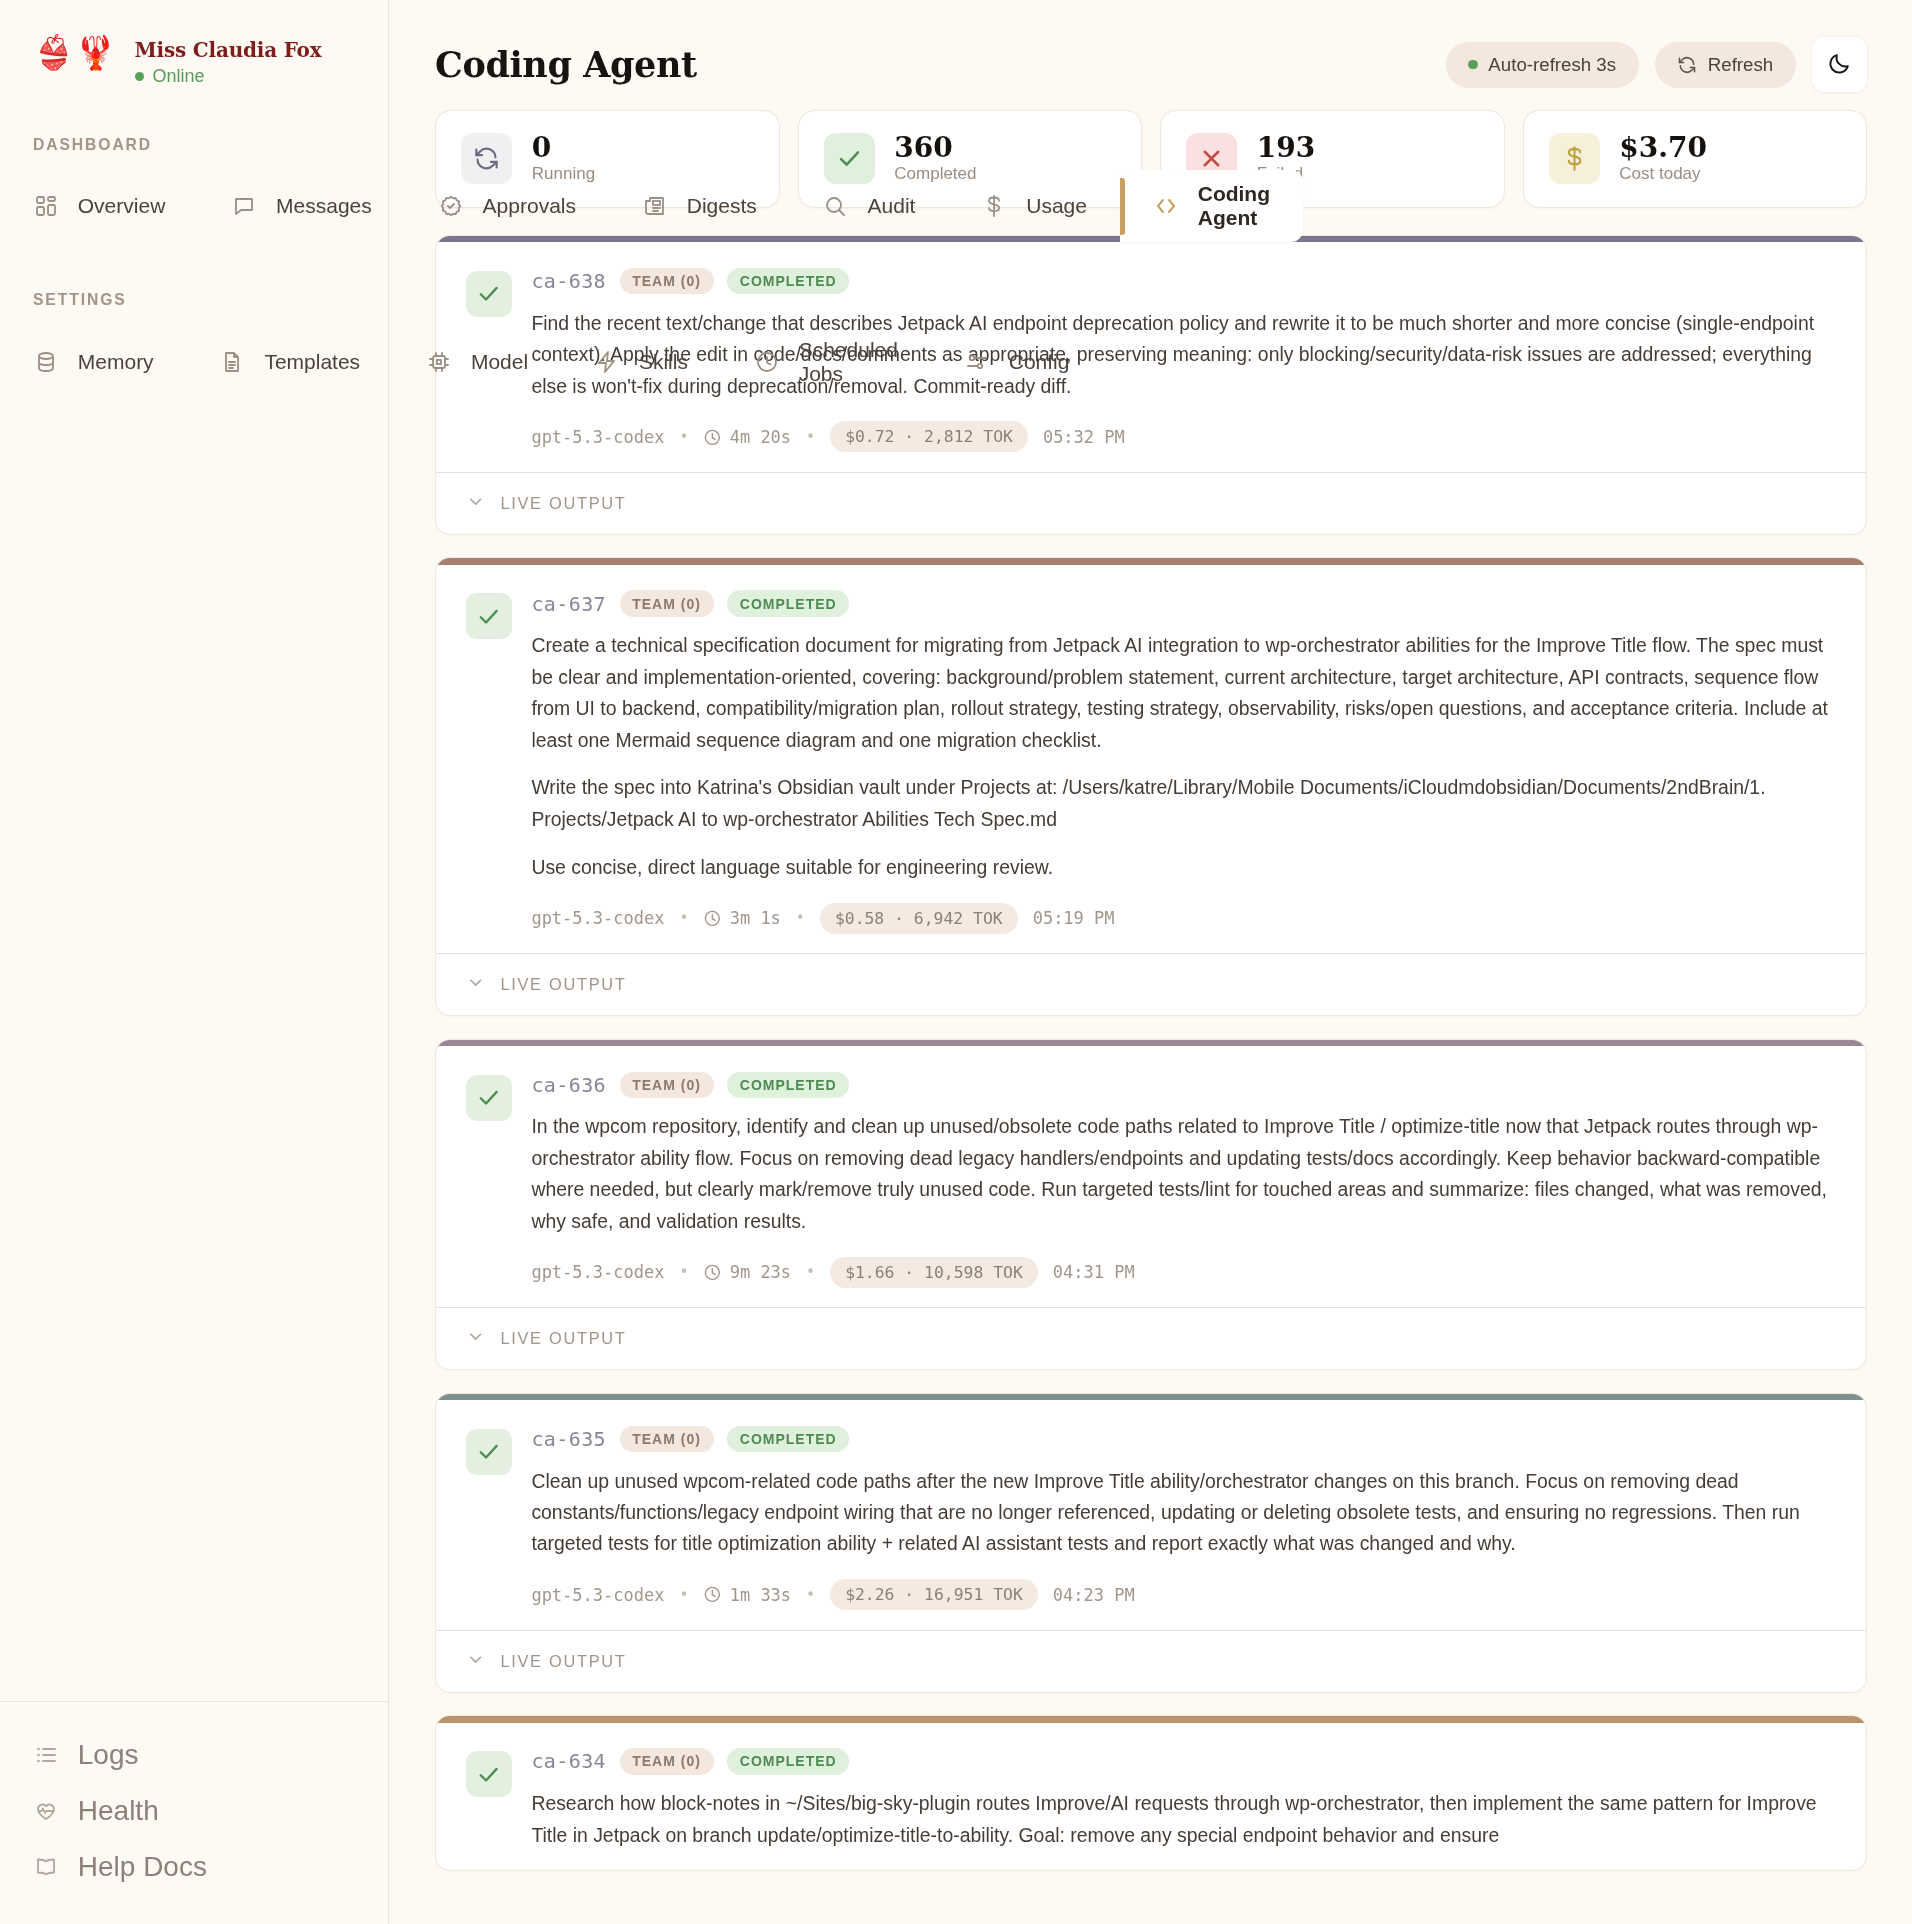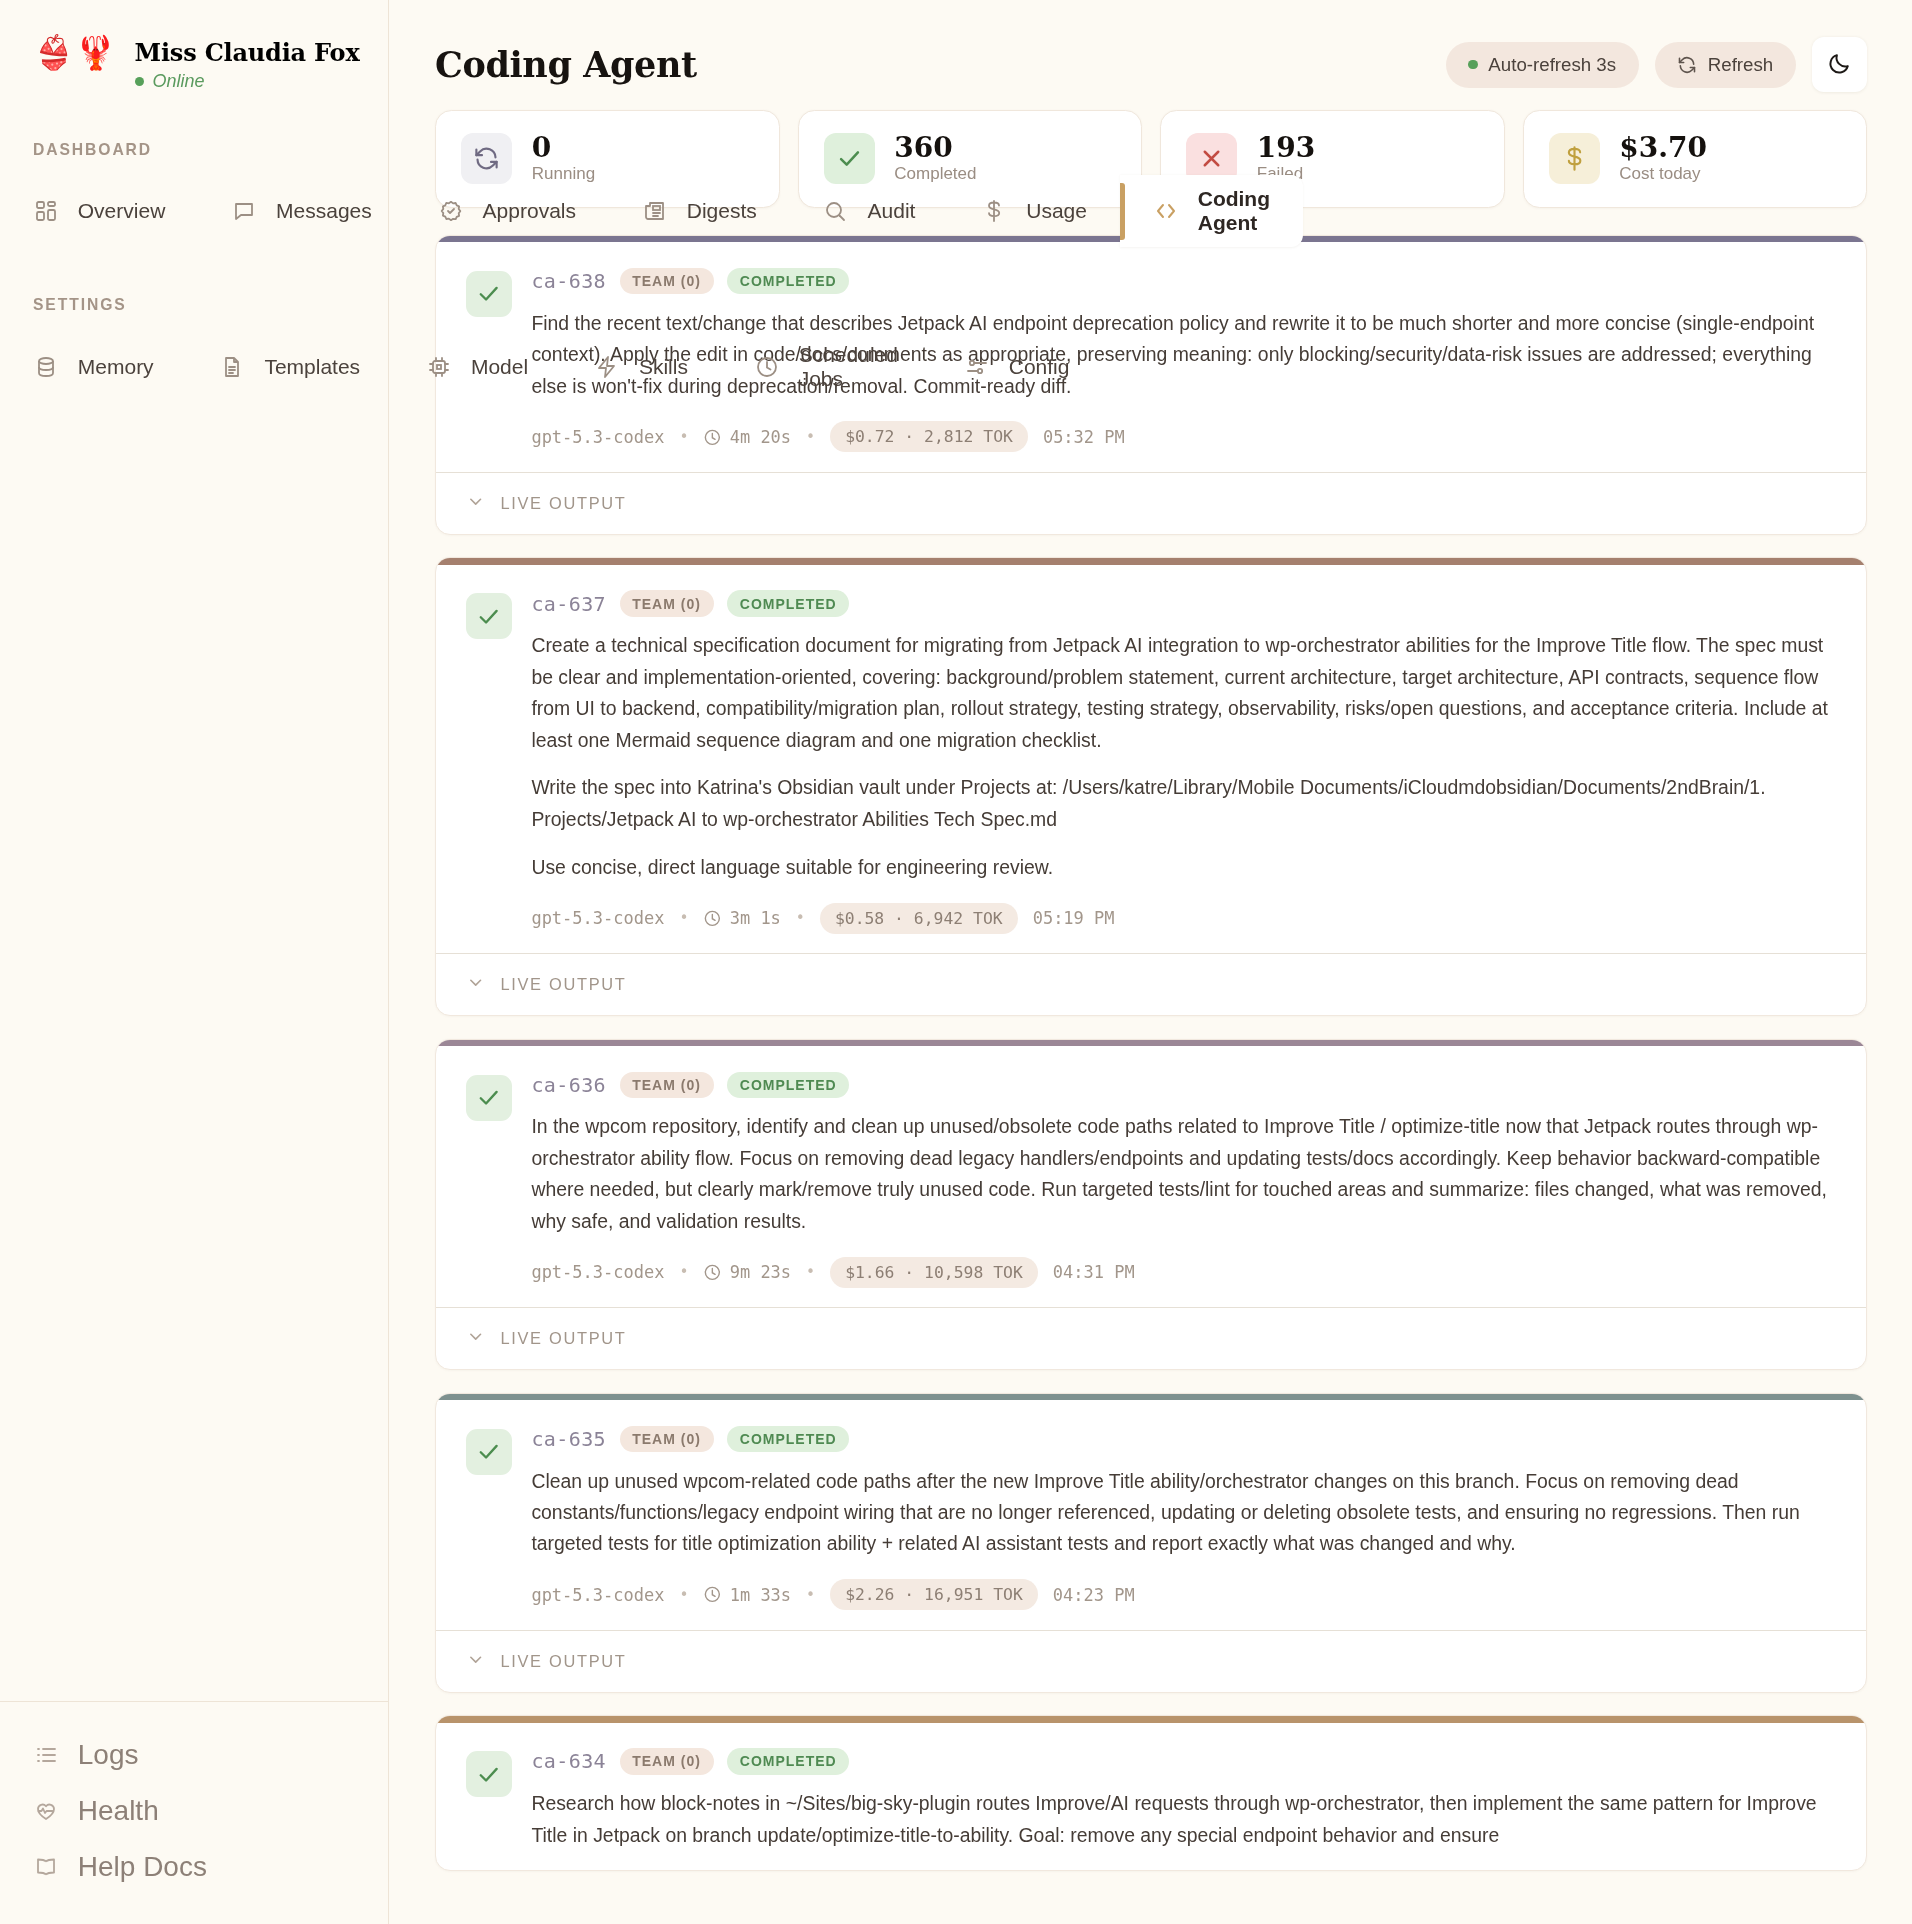--- a/index.html
+++ b/index.html
@@ -26,29 +26,29 @@
   .brand {
     display: flex;
     align-items: flex-start;
     gap: 16.4px;
     padding: 36px 33px 0 33px;
   }
   .brand-emoji { font-size: 33px; line-height: 1; letter-spacing: 1.5px; white-space: nowrap; }
   .brand-text { display: flex; flex-direction: column; gap: 4.5px; margin-top: 1.5px; }
   .brand-name {
     font-family: "DejaVu Serif", "Liberation Serif", serif;
-    font-size: 24px;
+    font-size: 20px;
     font-weight: 700;
-    color: #000000;
+    color: #7f1d1d;
     letter-spacing: -0.2px;
     white-space: nowrap;
   }
   .brand-status { display: flex; align-items: center; gap: 8.2px; }
   .dot { width: 9.7px; height: 9.7px; border-radius: 50%; background: #57a05a; flex: 0 0 9.7px; }
-  .brand-status-label { font-size: 18px; color: #5a9a5e; font-style: italic; }
+  .brand-status-label { font-size: 18px; color: #5a9a5e; }
 
   .nav-section-label {
     font-size: 15.7px;
     letter-spacing: 1.9px;
     color: #a49487;
     font-weight: 600;
     padding: 0 33px;
     margin: 49px 0 16.4px 0;
     text-transform: uppercase;
   }

